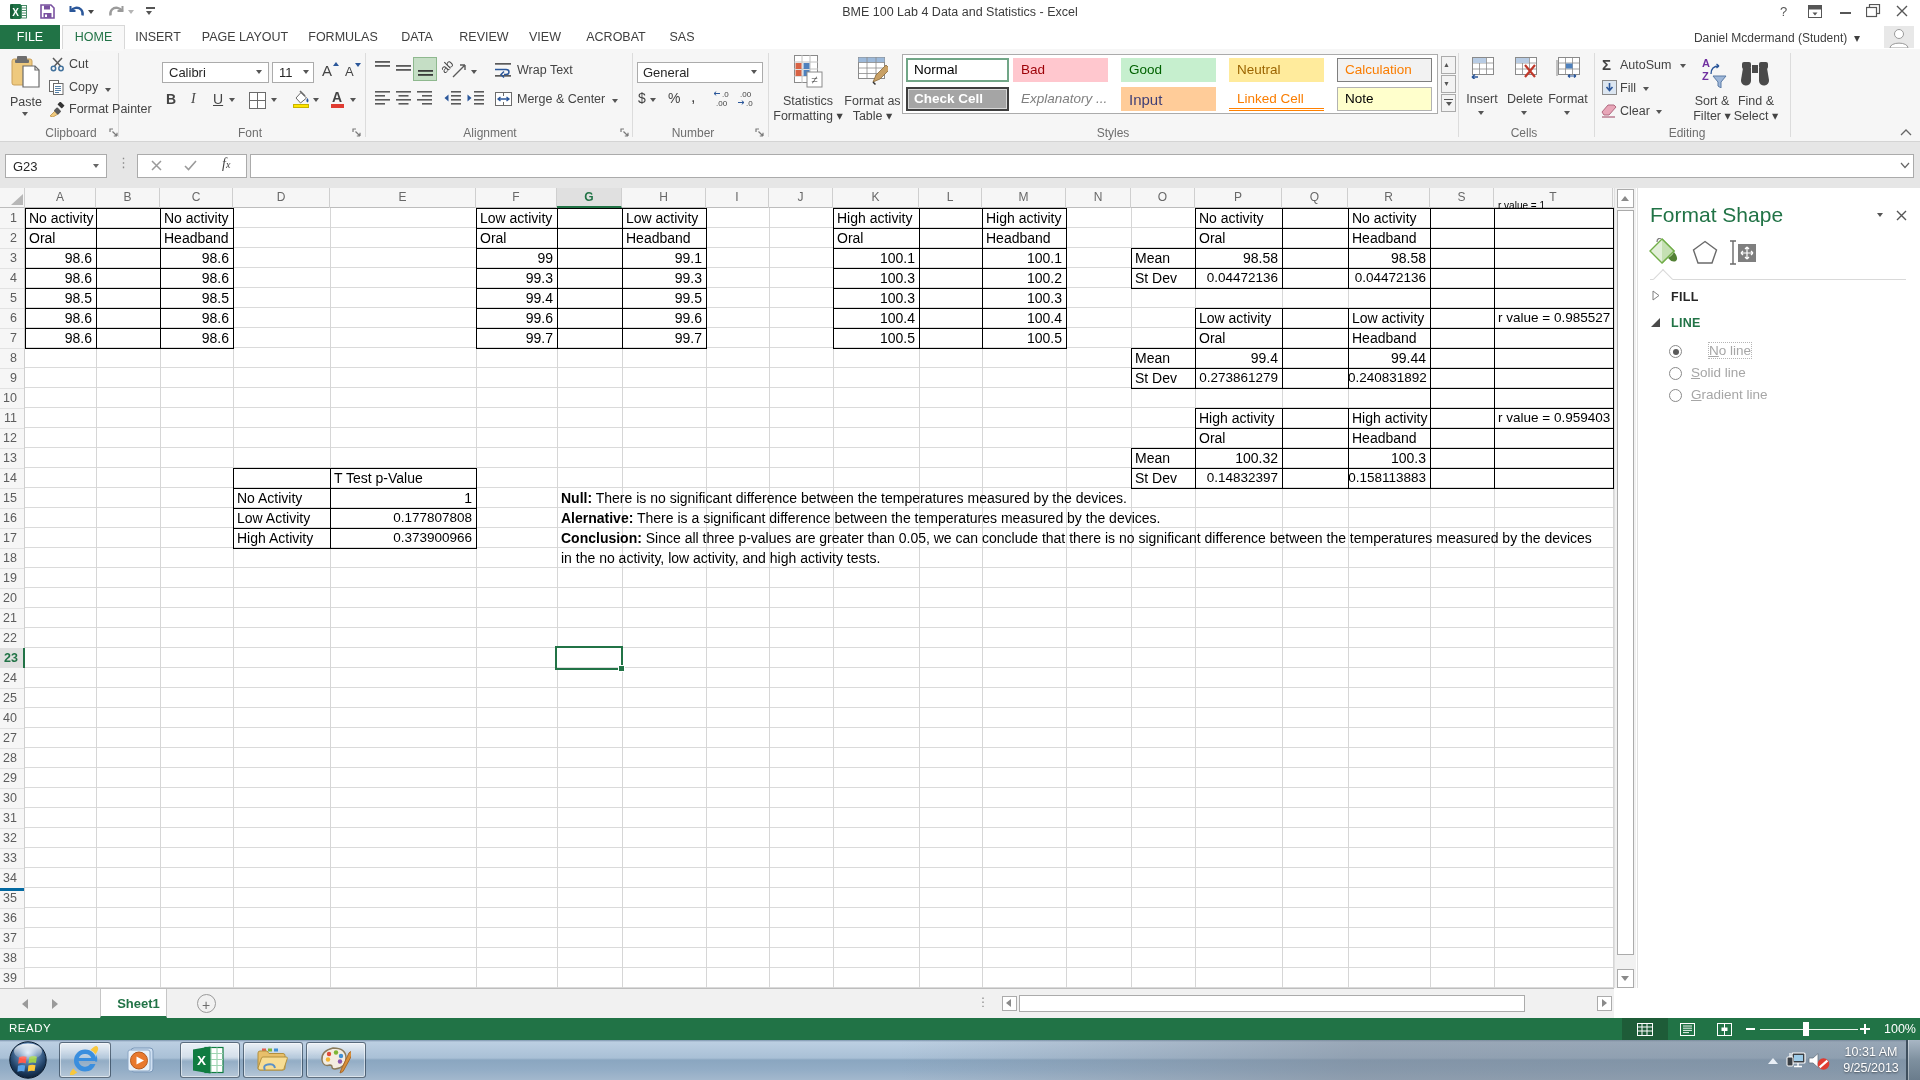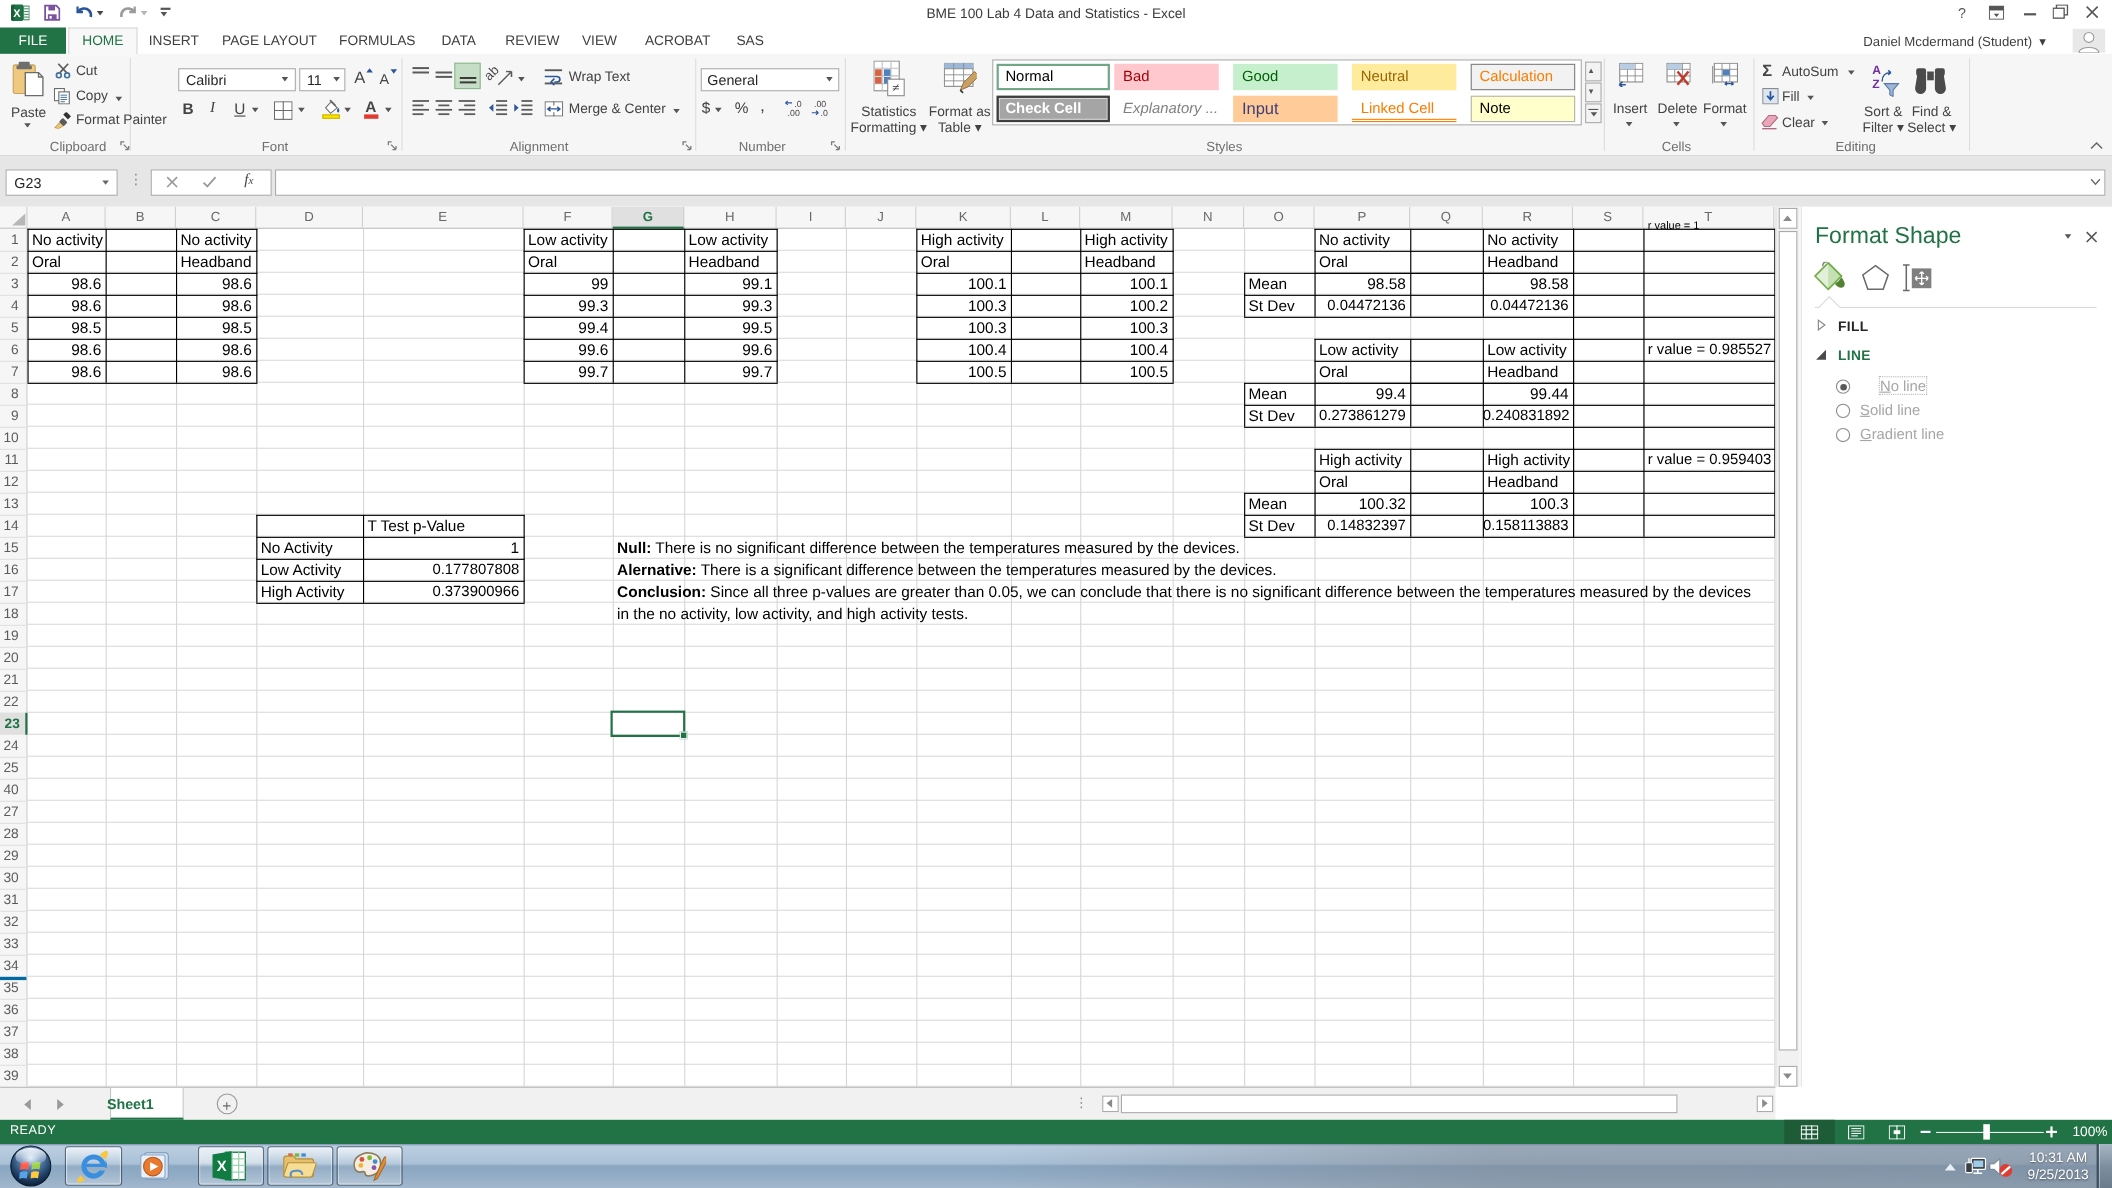--- a/index.html
+++ b/index.html
@@ -696,21 +696,21 @@
 <div class="ab" style="left:1614px;top:188px;width:22px;height:800px;background:#f1f1f1;border-left:1px solid #e0e0e0"></div>
 <div class="box" style="left:1617px;top:189px;width:17px;height:19px"></div>
 <div class="ab" style="left:1621px;top:196px;width:0;height:0;border-left:4.5px solid transparent;border-right:4.5px solid transparent;border-bottom:5px solid #8a8a8a"></div>
 <div class="box" style="left:1617px;top:210px;width:17px;height:745px"></div>
 <div class="box" style="left:1617px;top:969px;width:17px;height:19px"></div>
 <div class="ab" style="left:1621px;top:976px;width:0;height:0;border-left:4.5px solid transparent;border-right:4.5px solid transparent;border-top:5px solid #8a8a8a"></div>
 <div class="ab" style="left:0;top:988px;width:1614px;height:30px;background:#f1f1f1;border-top:1px solid #bdbdbd"></div>
 <div class="ab" style="left:22px;top:999px;width:0;height:0;border-top:5px solid transparent;border-bottom:5px solid transparent;border-right:6px solid #9a9a9a"></div>
 <div class="ab" style="left:52px;top:999px;width:0;height:0;border-top:5px solid transparent;border-bottom:5px solid transparent;border-left:6px solid #9a9a9a"></div>
 <div class="ab" style="left:100px;top:989px;width:67px;height:29px;background:#fff;border-left:1px solid #c6c6c6;border-right:1px solid #c6c6c6;border-bottom:2px solid #217346"></div>
-<div class="tx" style="left:84px;top:996px;width:69px;text-align:center;font-size:13px;font-weight:bold;color:#217346">Sheet1</div>
+<div class="tx" style="left:104px;top:996px;width:69px;text-align:center;font-size:13px;font-weight:bold;color:#217346">Sheet1</div>
 <div class="ab" style="left:197px;top:994px;width:19px;height:19px;border:1px solid #9a9a9a;border-radius:50%"></div>
 <div class="tx" style="left:202px;top:997px;font-size:14px;color:#6d6d6d">+</div>
 <div class="tx" style="left:977px;top:995px;font-size:12px;color:#8a8a8a">⋮</div>
 <div class="ab" style="left:990px;top:995px;width:624px;height:17px;background:#f1f1f1"></div>
 <div class="box" style="left:1002px;top:996px;width:15px;height:15px"></div>
 <div class="ab" style="left:1006px;top:999px;width:0;height:0;border-top:4.5px solid transparent;border-bottom:4.5px solid transparent;border-right:5px solid #8a8a8a"></div>
 <div class="box" style="left:1019px;top:995px;width:506px;height:17px"></div>
 <div class="box" style="left:1597px;top:996px;width:15px;height:15px"></div>
 <div class="ab" style="left:1602px;top:999px;width:0;height:0;border-top:4.5px solid transparent;border-bottom:4.5px solid transparent;border-left:5px solid #8a8a8a"></div>
 <div class="ab" style="left:0;top:1018px;width:1920px;height:22px;background:#217346"></div>

